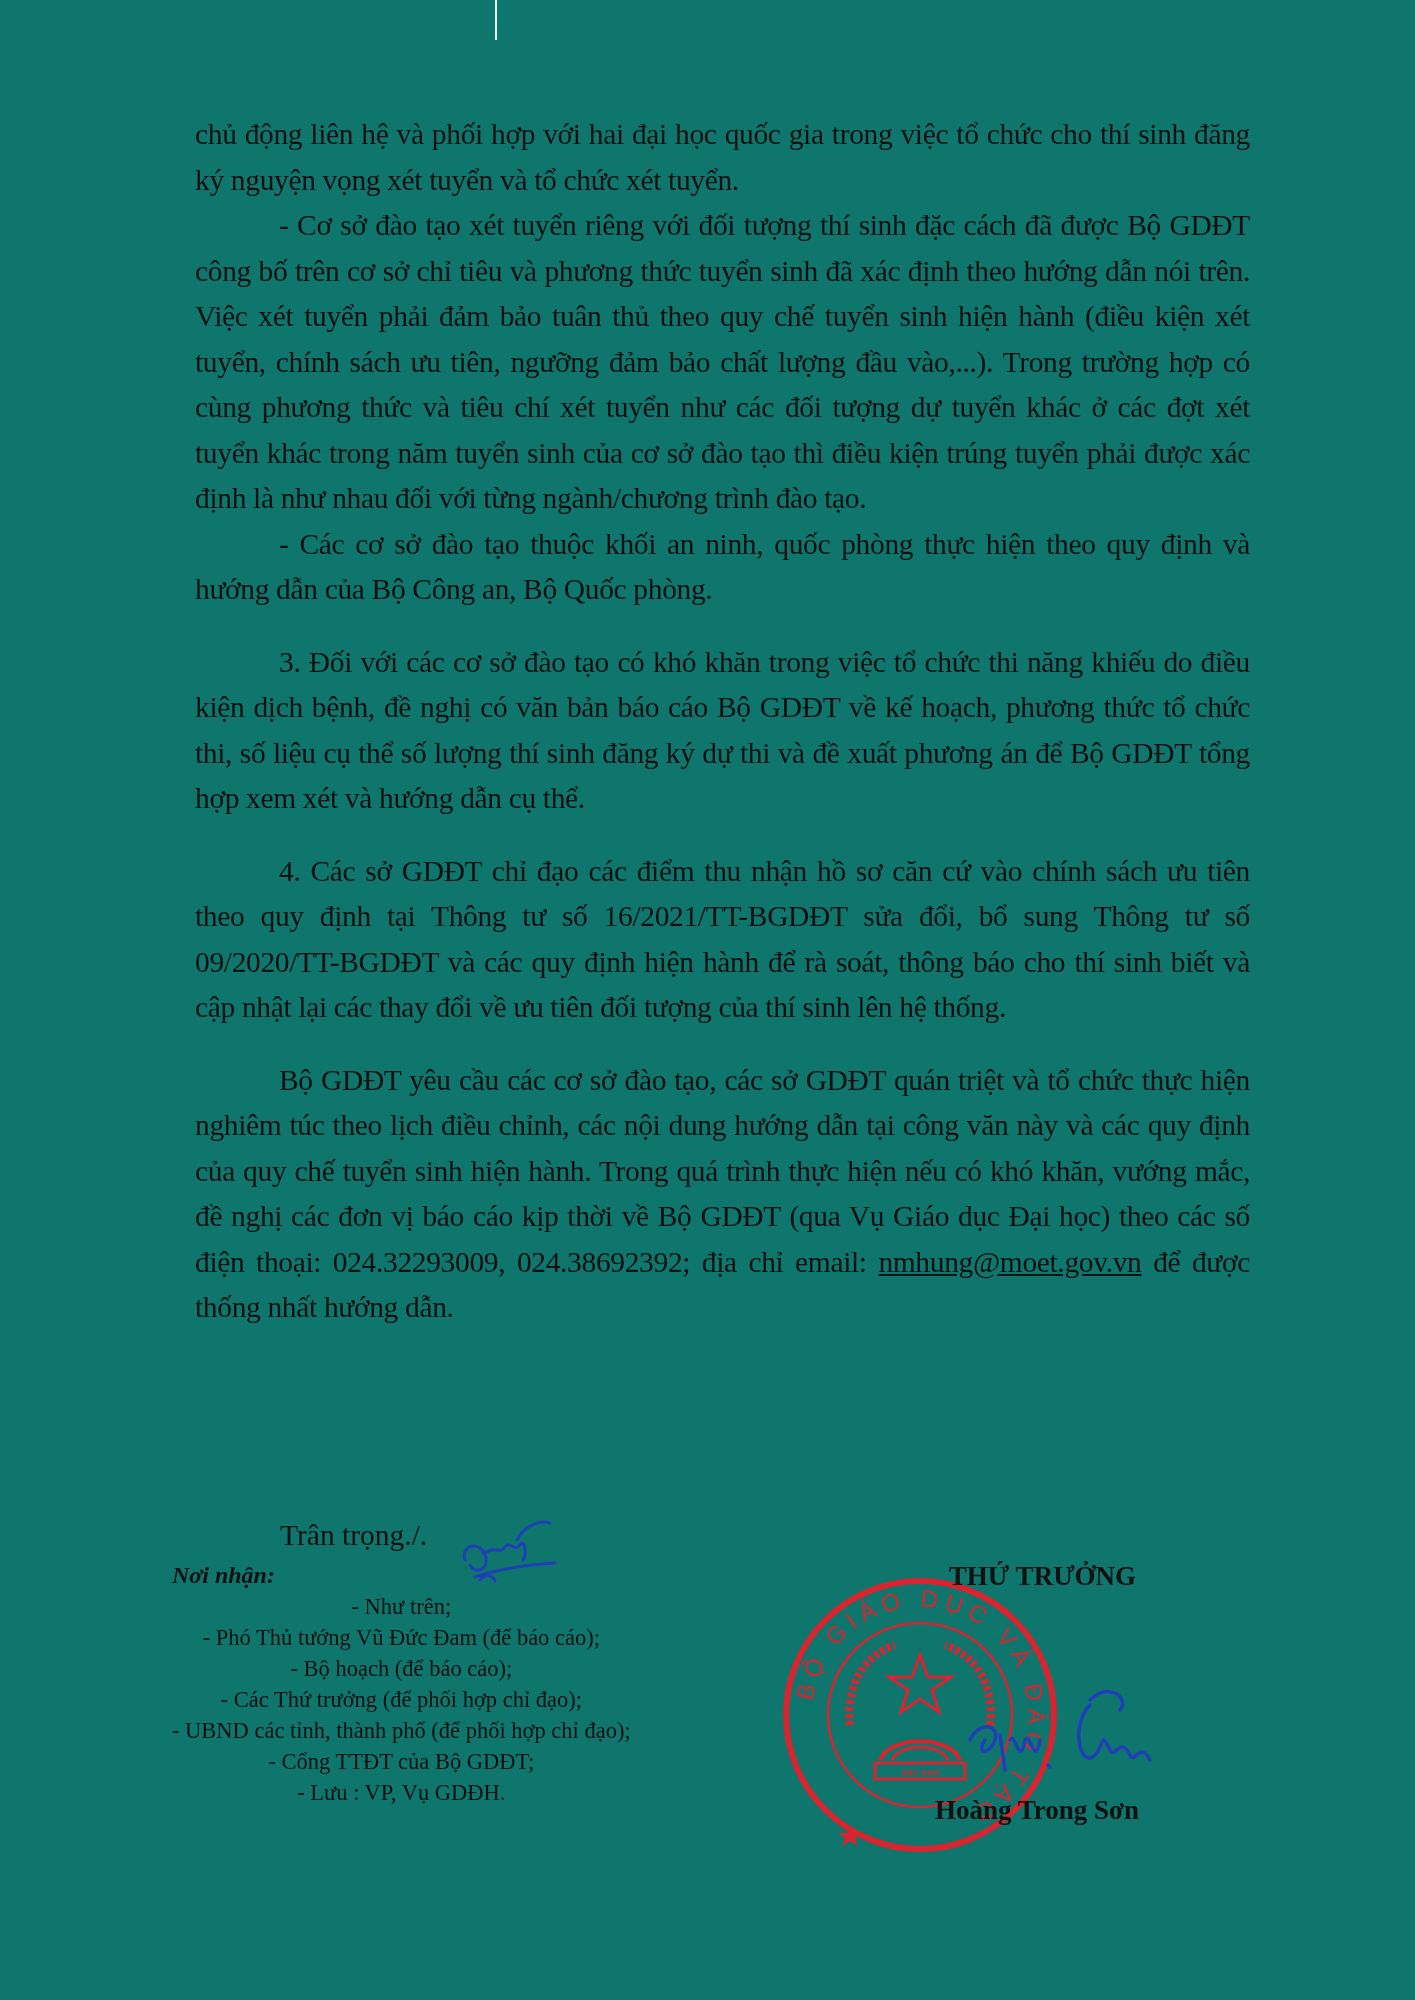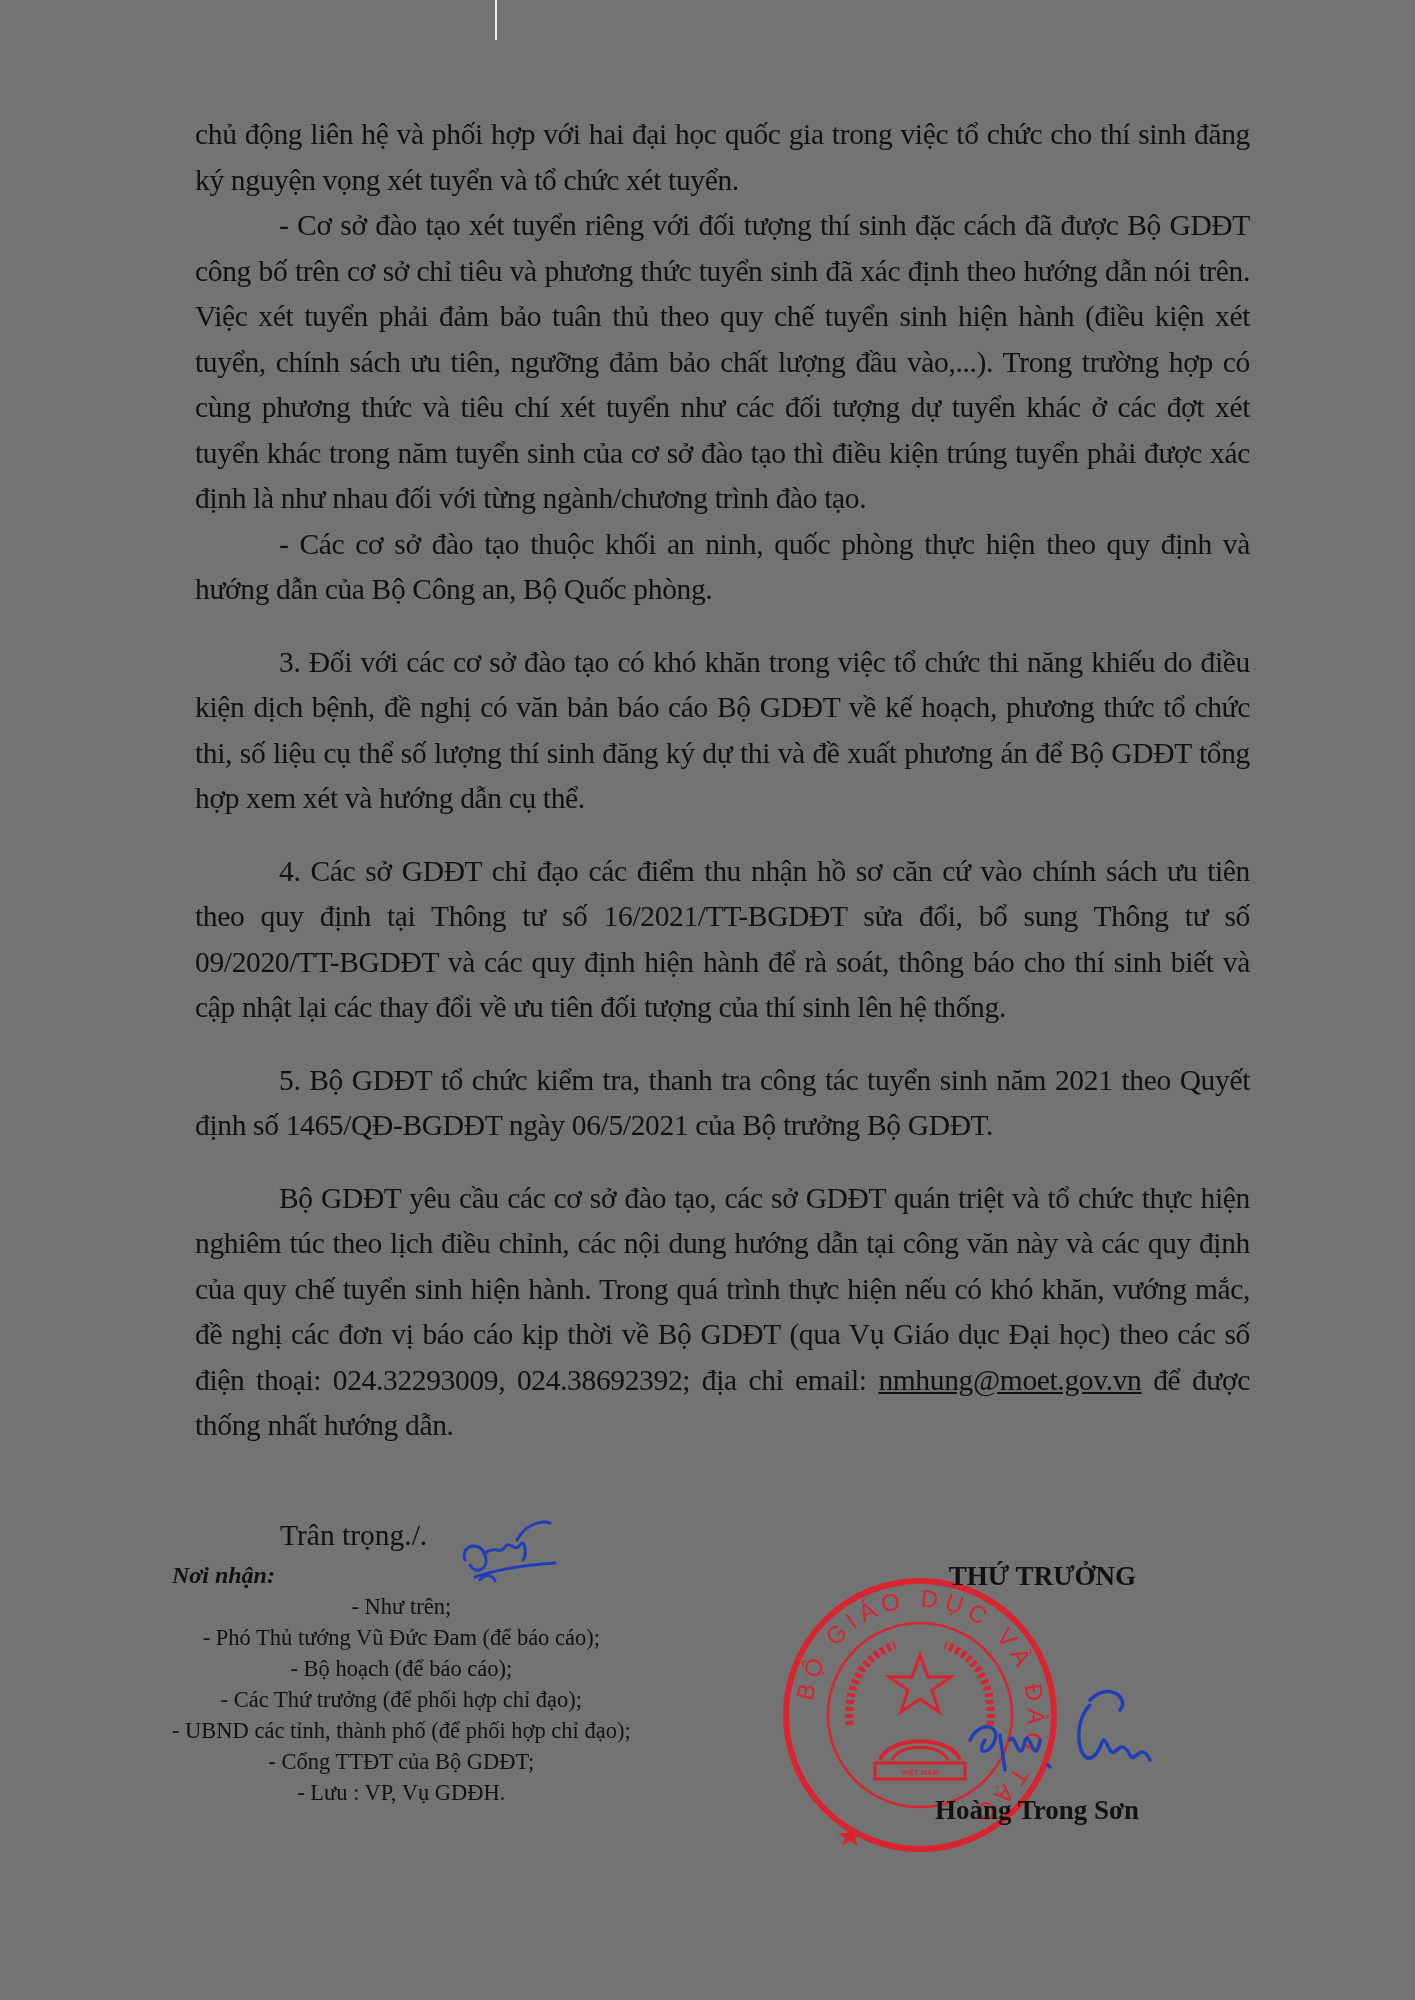--- a/index.html
+++ b/index.html
@@ -1,21 +1,21 @@
 <!DOCTYPE html>
 <html><head>
   <meta charset="utf-8">
   <style>
     html, body { margin: 0; padding: 0; background: #ffffff; }
     body {
       width: 1415px; height: 2000px; position: relative; overflow: hidden;
       font-family: "Liberation Serif", "DejaVu Serif", serif;
       color: #111111;
     }
-    .page { position: absolute; left: 0; top: 0; width: 1415px; height: 2000px; background: #737373; }
+    .page { position: absolute; left: 0; top: 0; width: 1415px; height: 2000px; background: #0f766e; }
     .body-text {
       position: absolute; left: 195px; top: 112px; width: 1055px;
       font-size: 29.5px; line-height: 45.5px; text-align: justify;
       letter-spacing: -0.35px;
     }
     .body-text p { margin: 0; text-indent: 84px; }
     .body-text p.noindent { text-indent: 0; }
     .body-text p.gap { margin-top: 27px; }
     .email { text-decoration: underline; color: #111; }
     .closing {
@@ -46,21 +46,20 @@
 
 <div class="page">
   <div class="scan-line"></div>
 
   <div class="body-text">
     <p class="noindent">chủ động liên hệ và phối hợp với hai đại học quốc gia trong việc tổ chức cho thí sinh đăng ký nguyện vọng xét tuyển và tổ chức xét tuyển.</p>
     <p>- Cơ sở đào tạo xét tuyển riêng với đối tượng thí sinh đặc cách đã được Bộ GDĐT công bố trên cơ sở chỉ tiêu và phương thức tuyển sinh đã xác định theo hướng dẫn nói trên. Việc xét tuyển phải đảm bảo tuân thủ theo quy chế tuyển sinh hiện hành (điều kiện xét tuyển, chính sách ưu tiên, ngưỡng đảm bảo chất lượng đầu vào,...). Trong trường hợp có cùng phương thức và tiêu chí xét tuyển như các đối tượng dự tuyển khác ở các đợt xét tuyển khác trong năm tuyển sinh của cơ sở đào tạo thì điều kiện trúng tuyển phải được xác định là như nhau đối với từng ngành/chương trình đào tạo.</p>
     <p>- Các cơ sở đào tạo thuộc khối an ninh, quốc phòng thực hiện theo quy định và hướng dẫn của Bộ Công an, Bộ Quốc phòng.</p>
     <p class="gap">3. Đối với các cơ sở đào tạo có khó khăn trong việc tổ chức thi năng khiếu do điều kiện dịch bệnh, đề nghị có văn bản báo cáo Bộ GDĐT về kế hoạch, phương thức tổ chức thi, số liệu cụ thể số lượng thí sinh đăng ký dự thi và đề xuất phương án để Bộ GDĐT tổng hợp xem xét và hướng dẫn cụ thể.</p>
     <p class="gap">4. Các sở GDĐT chỉ đạo các điểm thu nhận hồ sơ căn cứ vào chính sách ưu tiên theo quy định tại Thông tư số 16/2021/TT-BGDĐT sửa đổi, bổ sung Thông tư số 09/2020/TT-BGDĐT và các quy định hiện hành để rà soát, thông báo cho thí sinh biết và cập nhật lại các thay đổi về ưu tiên đối tượng của thí sinh lên hệ thống.</p>
-    <p class="gap">5. Bộ GDĐT tổ chức kiểm tra, thanh tra công tác tuyển sinh năm 2021 theo Quyết định số 1465/QĐ-BGDĐT ngày 06/5/2021 của Bộ trưởng Bộ GDĐT.</p>
     <p class="gap"><span>Bộ GDĐT yêu cầu các cơ sở đào tạo, các sở GDĐT quán triệt và tổ chức thực hiện nghiêm túc theo lịch điều chỉnh, các nội dung hướng dẫn tại công văn này và các quy định của quy chế tuyển sinh hiện hành. Trong quá trình thực hiện nếu có khó khăn, vướng mắc, đề nghị các đơn vị báo cáo kịp thời về Bộ GDĐT (qua Vụ Giáo dục Đại học) theo các số điện thoại: 024.32293009, 024.38692392; địa chỉ email: </span><span class="email">nmhung@moet.gov.vn</span><span> để được thống nhất hướng dẫn.</span></p>
   </div>
 
   <div class="closing">Trân trọng./.</div>
 
   <svg class="initial-sig" viewBox="0 0 105 75">
     <path d="M10 45 C 5 30, 25 25, 30 40 C 35 55, 20 60, 15 50 M30 38 C 40 30, 45 40, 50 32 C 55 25, 60 38, 65 30 C 70 22, 72 40, 68 45 M62 25 C 70 10, 85 5, 95 8 M20 62 C 40 55, 70 50, 100 48 M25 65 C 30 58, 38 60, 40 66" fill="none" stroke="#1f3fb8" stroke-width="3" stroke-linecap="round"></path>
   </svg>
 
   <div class="recipients">

